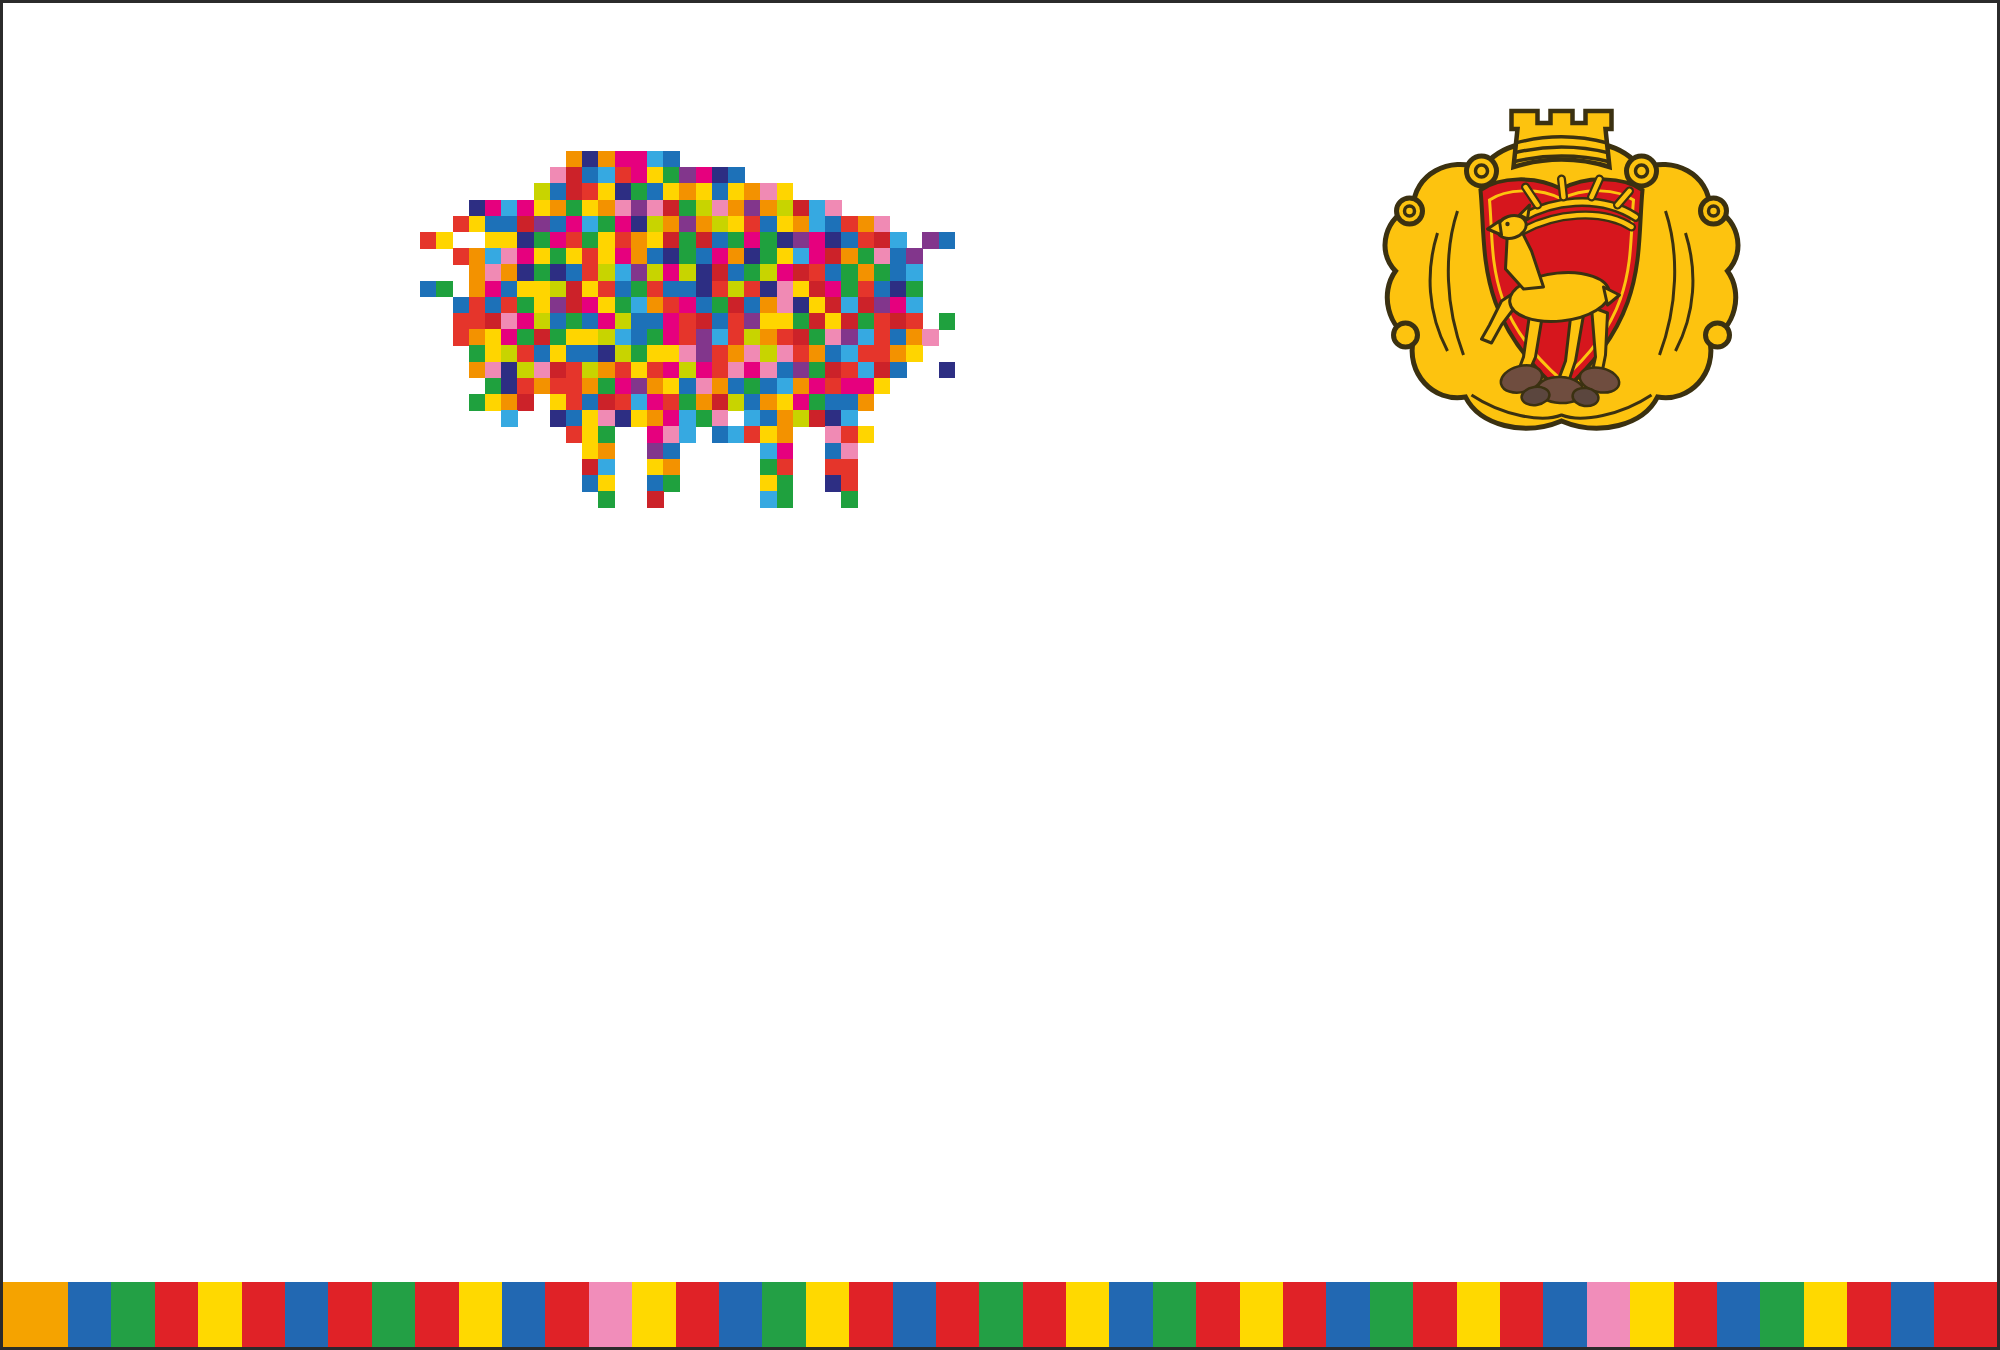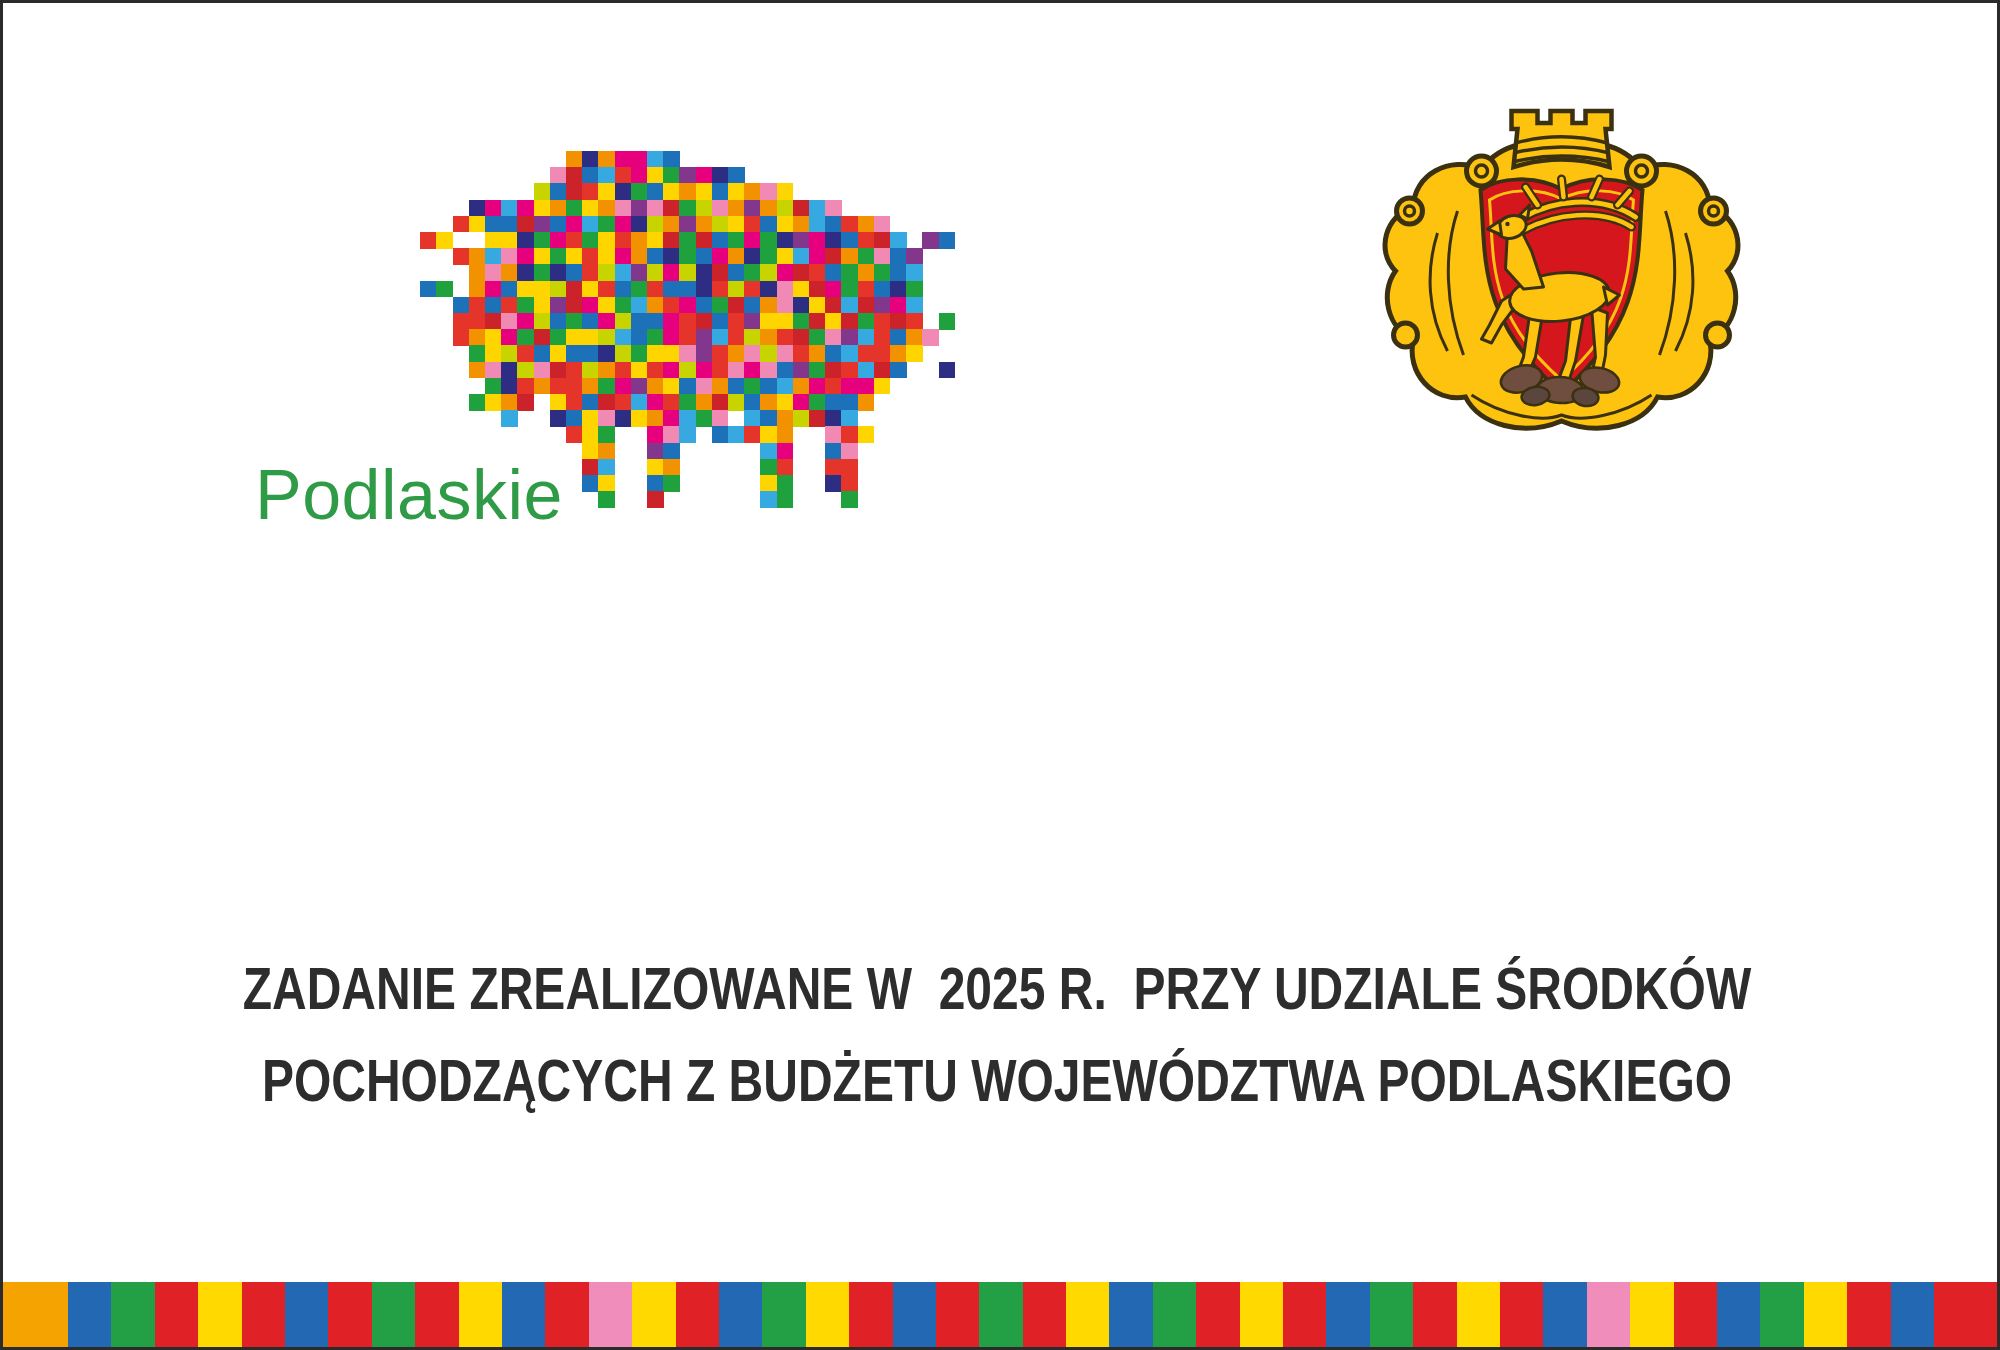--- a/index.html
+++ b/index.html
@@ -488,21 +488,20 @@
       <div class="cell" style="left: 437.4px; top: 324px; background: rgb(255, 213, 0);"></div>
       <div class="cell" style="left: 453.6px; top: 324px; background: rgb(31, 161, 62);"></div>
       <div class="cell" style="left: 502.2px; top: 324px; background: rgb(45, 46, 131);"></div>
       <div class="cell" style="left: 518.4px; top: 324px; background: rgb(229, 53, 43);"></div>
       <div class="cell" style="left: 275.4px; top: 340.2px; background: rgb(31, 161, 62);"></div>
       <div class="cell" style="left: 324px; top: 340.2px; background: rgb(204, 34, 41);"></div>
       <div class="cell" style="left: 437.4px; top: 340.2px; background: rgb(54, 169, 225);"></div>
       <div class="cell" style="left: 453.6px; top: 340.2px; background: rgb(31, 161, 62);"></div>
       <div class="cell" style="left: 518.4px; top: 340.2px; background: rgb(31, 161, 62);"></div>
     </div>
-  <div class="wordmark" style="color:#2f9b47">Podlaskie</div>
 
   <svg class="crest" viewBox="0 0 400 340">
 
     <g>
       <path stroke-width="5" d="M200,52 C176,30 138,42 120,66 C88,52 52,72 52,104 C24,112 14,148 34,168 C18,190 26,226 52,236 C44,270 72,300 104,294 C118,322 162,334 200,318 C238,334 282,322 296,294 C328,300 356,270 348,236 C374,226 382,190 366,168 C386,148 376,112 348,104 C348,72 312,52 280,66 C262,42 224,30 200,52 Z" fill="#fdc30f" stroke="#3b3111"></path>
       <circle cx="120" cy="68" r="15" stroke-width="5" fill="#fdc30f" stroke="#3b3111"></circle>
       <circle cx="280" cy="68" r="15" stroke-width="5" fill="#fdc30f" stroke="#3b3111"></circle>
       <circle cx="48" cy="108" r="13" stroke-width="5" fill="#fdc30f" stroke="#3b3111"></circle>
       <circle cx="352" cy="108" r="13" stroke-width="5" fill="#fdc30f" stroke="#3b3111"></circle>
       <circle cx="44" cy="232" r="12" stroke-width="5" fill="#fdc30f" stroke="#3b3111"></circle>
@@ -553,24 +552,20 @@
     <g>
       <ellipse cx="160" cy="276" rx="21" ry="13" transform="rotate(-14 160 276)" stroke-width="2.5" fill="#6f4d3f" stroke="#3b3111"></ellipse>
       <ellipse cx="238" cy="277" rx="20" ry="12" transform="rotate(13 238 277)" stroke-width="2.5" fill="#6f4d3f" stroke="#3b3111"></ellipse>
       <ellipse cx="199" cy="287" rx="23" ry="13" transform="rotate(3 199 287)" stroke-width="2.5" fill="#6f4d3f" stroke="#3b3111"></ellipse>
       <ellipse cx="174" cy="293" rx="14" ry="9" transform="rotate(-8 174 293)" stroke-width="2.5" fill="#5b463e" stroke="#3b3111"></ellipse>
       <ellipse cx="224" cy="294" rx="13" ry="9" transform="rotate(8 224 294)" stroke-width="2.5" fill="#5b463e" stroke="#3b3111"></ellipse>
     </g>
   </svg>
 
 
-  <div class="subline" style="color:#2d2d2d">
-    <span class="tline">ZADANIE ZREALIZOWANE W  2025 R.  PRZY UDZIALE ŚRODKÓW</span>
-    <span class="tline">POCHODZĄCYCH Z BUDŻETU WOJEWÓDZTWA PODLASKIEGO</span>
-  </div>
 
   <div class="stripe" id="stripe">
       <div class="bar" style="background: rgb(245, 163, 0);"></div>
       <div class="bar" style="background: rgb(34, 104, 178);"></div>
       <div class="bar" style="background: rgb(35, 160, 69);"></div>
       <div class="bar" style="background: rgb(224, 34, 39);"></div>
       <div class="bar" style="background: rgb(255, 217, 0);"></div>
       <div class="bar" style="background: rgb(224, 34, 39);"></div>
       <div class="bar" style="background: rgb(34, 104, 178);"></div>
       <div class="bar" style="background: rgb(224, 34, 39);"></div>

